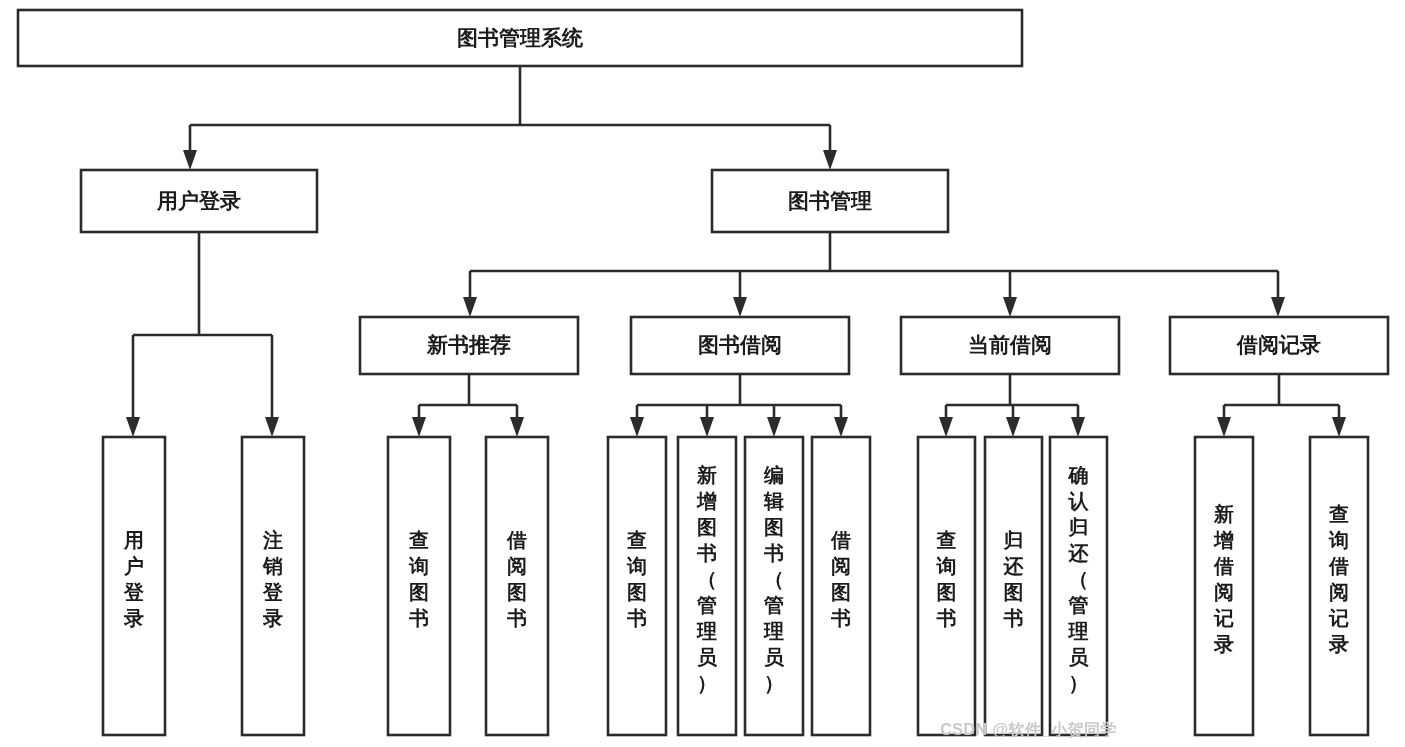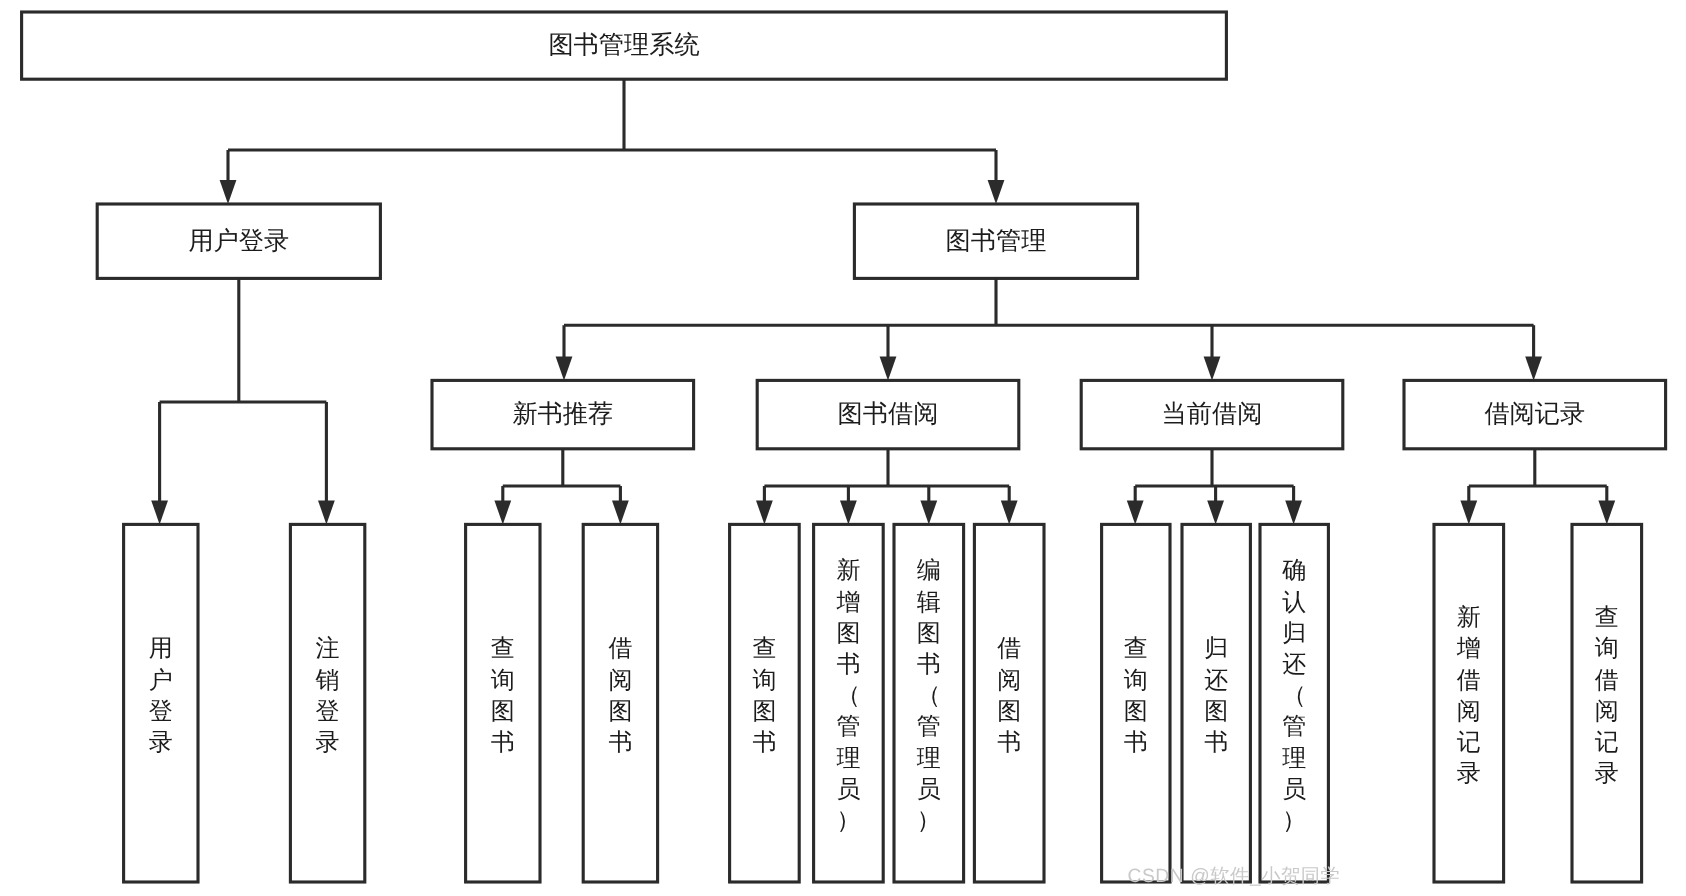--- a/index.html
+++ b/index.html
@@ -11,20 +11,21 @@
     width: 1405px;
     height: 747px;
     font-family: "Liberation Sans", "DejaVu Sans", sans-serif;
     overflow: hidden;
     position: relative;
   }
   #diagram-root {
     position: relative;
     width: 1129px;
     height: 747px;
+    font-weight: bold;
   }
   svg#flow {
     position: absolute;
     top: 0;
     left: 0;
     width: 1405px;
     height: 747px;
     display: block;
   }
   .node-box {

